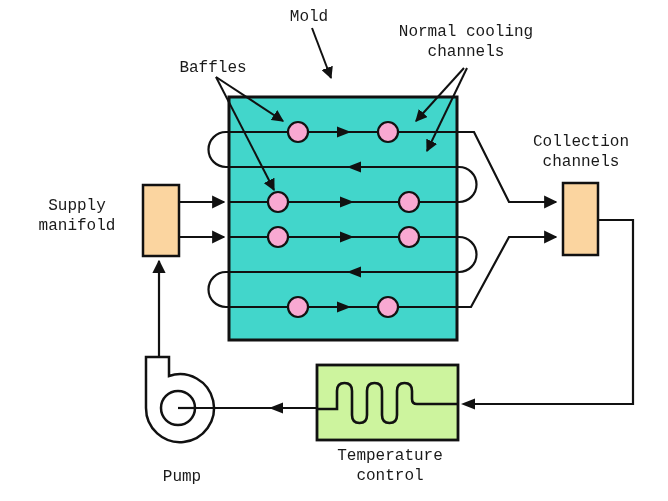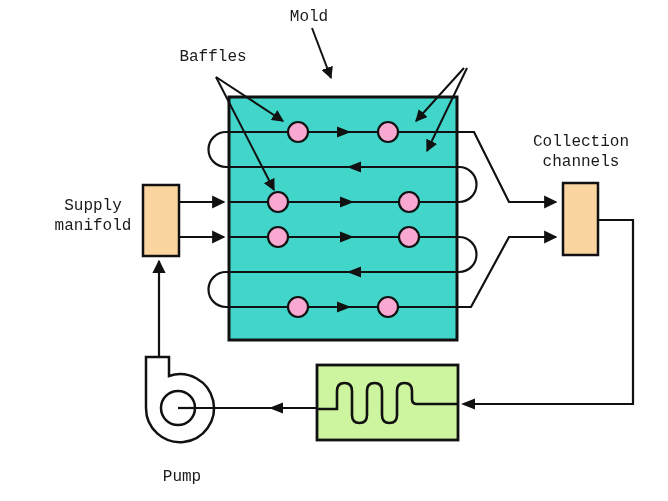--- a/index.html
+++ b/index.html
@@ -91,20 +91,24 @@
     <circle cx="367" cy="307" r="10" stroke="#111" stroke-width="2.2" fill="#f9a8d2"></circle>
 
     <line x1="291" y1="28" x2="310" y2="78" stroke="#111" stroke-width="2" marker-end="url(#ah)"></line>
     <line x1="195" y1="77" x2="262" y2="121" stroke="#111" stroke-width="2" marker-end="url(#ah)"></line>
     <line x1="195" y1="77" x2="253" y2="190" stroke="#111" stroke-width="2" marker-end="url(#ah)"></line>
     <line x1="443" y1="68" x2="395" y2="121" stroke="#111" stroke-width="2" marker-end="url(#ah)"></line>
     <line x1="446" y1="68" x2="406" y2="151" stroke="#111" stroke-width="2" marker-end="url(#ah)"></line>
   </svg>
 
   <div class="lbl" style="left:288px;top:17px">Mold</div>
-  <div class="lbl" style="left:192px;top:57px">Baffles</div>
-  <div class="lbl" style="left:72px;top:216px">Supply
+  <div class="lbl" style="left:192px;top:68px">Baffles</div>
+  <div class="lbl" style="left:445px;top:42px">Normal cooling
+channels</div>
+  <div class="lbl" style="left:56px;top:216px">Supply
 manifold</div>
   <div class="lbl" style="left:560px;top:152px">Collection
 channels</div>
   <div class="lbl" style="left:161px;top:477px">Pump</div>
+  <div class="lbl" style="left:369px;top:466px">Temperature
+control</div>
 
 </div>
 
 </body></html>

